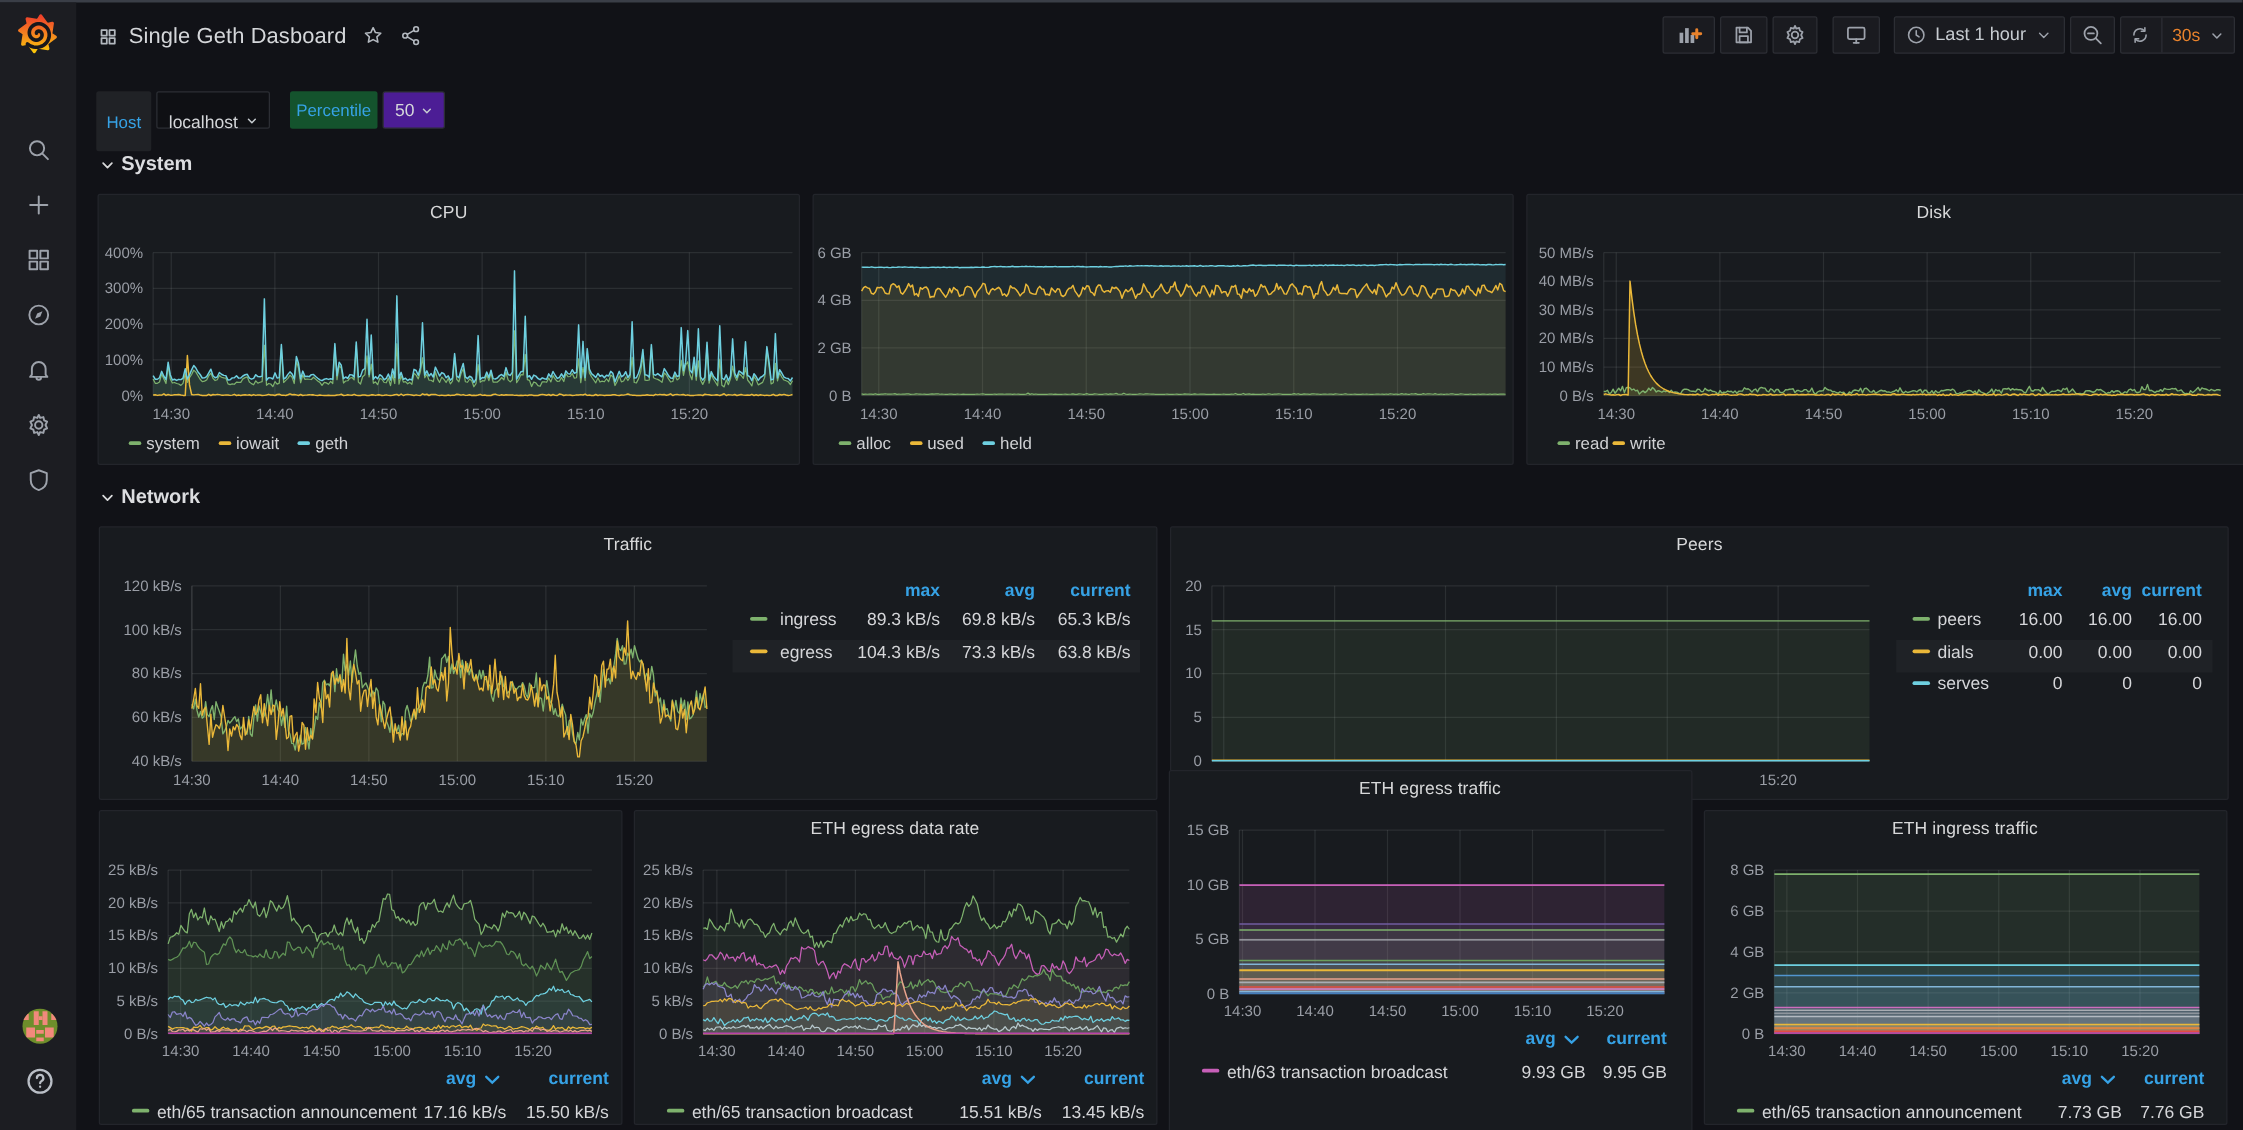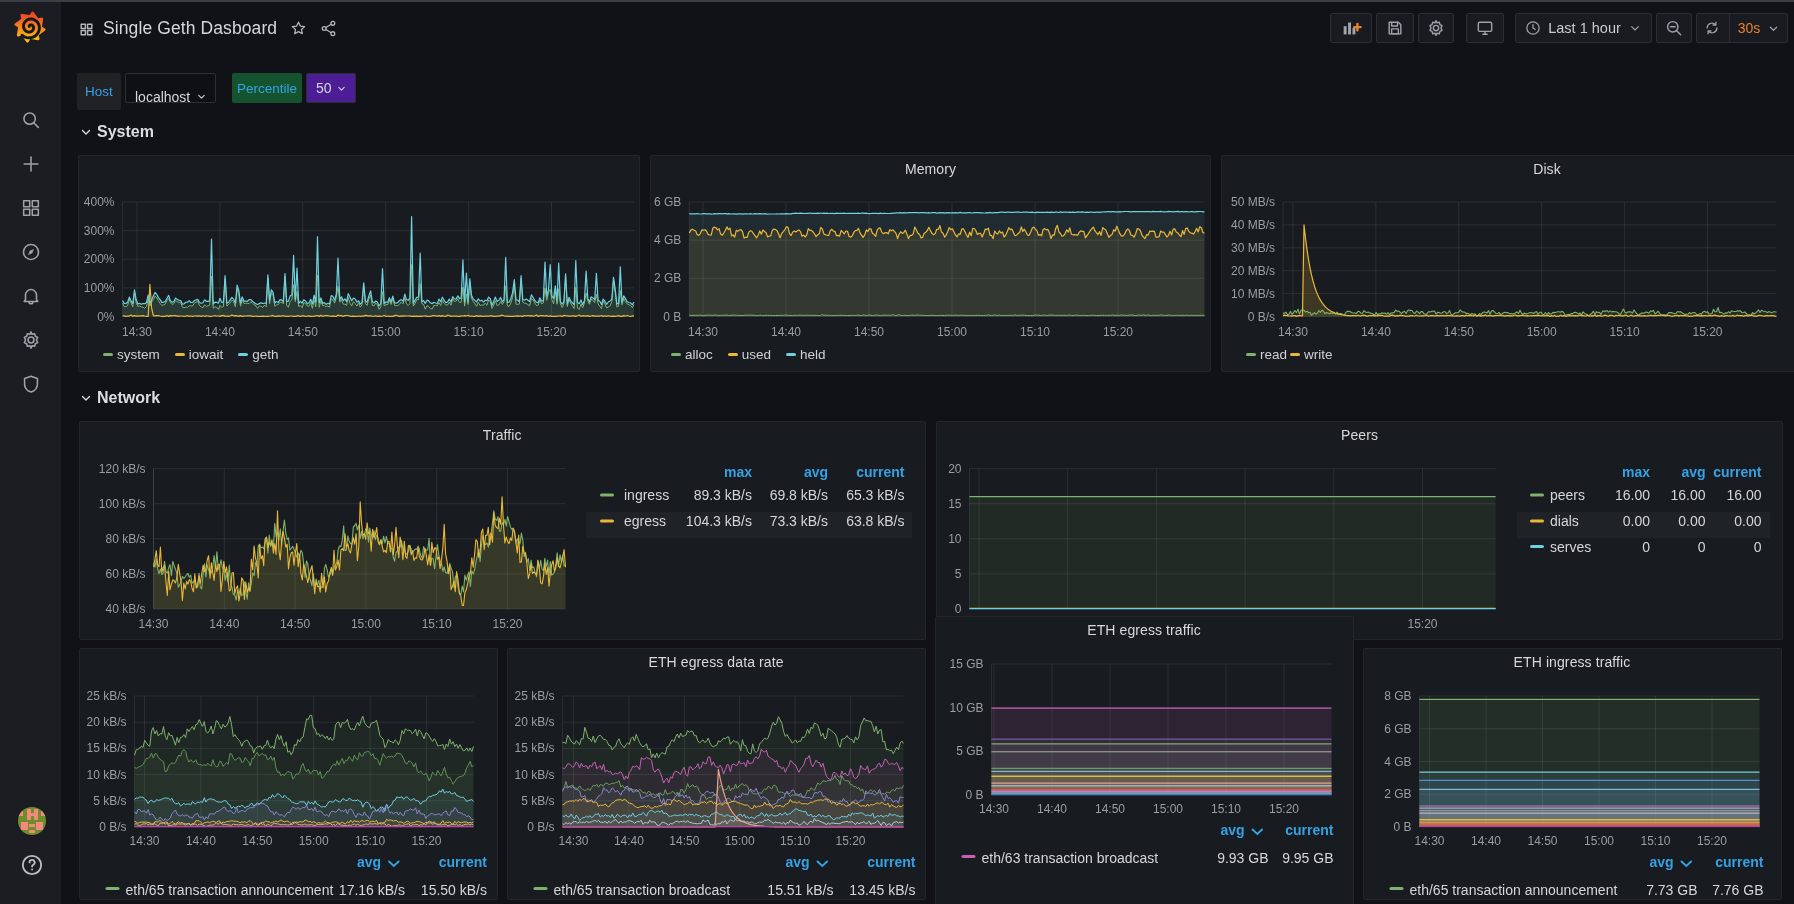--- a/index.html
+++ b/index.html
@@ -204,21 +204,21 @@
       </g>
     </svg>
     <div style="width:1px;height:28px;background:#2c2e34;margin:0 2px"></div>
     <span style="color:#e8822c;font-size:14px;font-weight:500">30s</span>
     <svg width="15" height="15" viewBox="0 0 24 24" style="">
       <g fill="none" stroke="#9da2ab" stroke-width="2.0" stroke-linecap="round" stroke-linejoin="round">
         <path d="M7 10 l5 5 5-5"></path>
       </g>
     </svg>
   </div>
-<div class="abs" style="left:77px;top:73px;width:44px;height:37px;background:#202226;border-radius:2px;
+<div class="abs" style="left:77px;top:73px;width:44px;height:48px;background:#202226;border-radius:2px;
 display:flex;align-items:center;justify-content:center">
     <span style="color:#36a2e5;font-size:13.5px">Host</span>
   </div>
 <div class="abs" style="left:125px;top:73px;width:91px;height:30px;background:#0f1014;border:1px solid #2c2e34;border-radius:2px;
 display:flex;align-items:center;justify-content:space-between;padding:17px 7px 0 9px">
     <span style="color:#d5d7da;font-size:14px">localhost</span>
     <svg width="13" height="13" viewBox="0 0 24 24" style="">
       <g fill="none" stroke="#c7ccd1" stroke-width="2.2" stroke-linecap="round" stroke-linejoin="round">
         <path d="M7 10 l5 5 5-5"></path>
       </g>
@@ -243,20 +243,21 @@
     </svg>
     <span style="color:#dcdde0;font-size:16px;font-weight:600">System</span>
   </div>
 <div class="abs" style="left:79px;top:389px;display:flex;align-items:center;gap:4px">
     <svg width="14" height="14" viewBox="0 0 24 24">
       <path d="M6 9.5 l6 6 6-6" stroke="#d8d9da" stroke-width="2.4" fill="none" stroke-linecap="round" stroke-linejoin="round"></path>
     </svg>
     <span style="color:#dcdde0;font-size:16px;font-weight:600">Network</span>
   </div>
 <div class="panel" style="left:78px;top:155px;width:562px;height:217px">
+    <div class="ptitle">CPU</div>
     <svg width="562" height="217" viewBox="0 0 562 217" style="position:absolute;left:0;top:0">
       <line x1="43.5" y1="46.0" x2="555" y2="46.0" stroke="rgba(216,222,230,0.10)" stroke-width="1"></line>
       <line x1="43.5" y1="74.6" x2="555" y2="74.6" stroke="rgba(216,222,230,0.10)" stroke-width="1"></line>
       <line x1="43.5" y1="103.2" x2="555" y2="103.2" stroke="rgba(216,222,230,0.10)" stroke-width="1"></line>
       <line x1="43.5" y1="131.9" x2="555" y2="131.9" stroke="rgba(216,222,230,0.10)" stroke-width="1"></line>
       <line x1="43.5" y1="160.5" x2="555" y2="160.5" stroke="rgba(216,222,230,0.10)" stroke-width="1"></line>
       <line x1="58.0" y1="46.0" x2="58.0" y2="160.5" stroke="rgba(216,222,230,0.10)" stroke-width="1"></line>
       <text x="58.0" y="179.5" font-size="12" fill="#9a9ea6" text-anchor="middle">14:30</text>
       <line x1="140.9" y1="46.0" x2="140.9" y2="160.5" stroke="rgba(216,222,230,0.10)" stroke-width="1"></line>
       <text x="140.9" y="179.5" font-size="12" fill="#9a9ea6" text-anchor="middle">14:40</text>
@@ -280,21 +281,20 @@
       <polyline points="43.5,160.0 45.2,159.8 46.9,160.3 48.6,160.0 50.3,160.1 52.1,159.1 53.8,160.3 55.5,159.6 57.2,160.1 58.9,160.1 60.6,159.8 62.3,159.8 64.0,159.6 65.7,160.0 67.4,160.3 69.2,160.3 70.9,128.4 72.6,151.9 74.3,159.6 76.0,159.9 77.7,159.7 79.4,159.5 81.1,160.0 82.8,160.4 84.6,160.4 86.3,160.4 88.0,159.5 89.7,160.4 91.4,159.6 93.1,159.9 94.8,159.5 96.5,159.7 98.2,160.1 100.0,160.1 101.7,160.0 103.4,160.0 105.1,160.3 106.8,160.1 108.5,159.5 110.2,160.4 111.9,160.0 113.6,160.4 115.3,160.0 117.1,159.8 118.8,160.1 120.5,159.8 122.2,160.4 123.9,159.7 125.6,160.3 127.3,159.9 129.0,160.0 130.7,160.4 132.5,160.3 134.2,160.0 135.9,159.5 137.6,160.0 139.3,160.0 141.0,160.4 142.7,159.6 144.4,159.4 146.1,160.1 147.9,160.1 149.6,160.4 151.3,159.8 153.0,159.1 154.7,159.8 156.4,159.6 158.1,159.9 159.8,160.4 161.5,159.6 163.2,160.4 165.0,160.1 166.7,160.0 168.4,159.8 170.1,159.9 171.8,159.9 173.5,160.3 175.2,160.4 176.9,160.0 178.6,160.3 180.4,160.4 182.1,160.4 183.8,160.2 185.5,160.4 187.2,160.4 188.9,160.4 190.6,160.0 192.3,159.9 194.0,159.4 195.8,160.4 197.5,160.3 199.2,159.8 200.9,160.1 202.6,160.2 204.3,159.5 206.0,160.2 207.7,160.4 209.4,160.4 211.1,160.0 212.9,160.0 214.6,160.4 216.3,160.4 218.0,159.9 219.7,159.9 221.4,160.3 223.1,159.9 224.8,159.9 226.5,160.4 228.3,160.2 230.0,159.9 231.7,160.3 233.4,160.4 235.1,160.2 236.8,159.8 238.5,159.5 240.2,160.4 241.9,159.2 243.7,160.4 245.4,159.7 247.1,159.6 248.8,159.7 250.5,160.0 252.2,160.4 253.9,159.9 255.6,160.3 257.3,160.4 259.0,159.1 260.8,159.8 262.5,159.4 264.2,160.4 265.9,159.6 267.6,159.5 269.3,159.5 271.0,160.1 272.7,160.4 274.4,160.1 276.2,160.4 277.9,160.4 279.6,160.0 281.3,160.4 283.0,160.1 284.7,160.1 286.4,159.4 288.1,159.6 289.8,160.1 291.6,159.7 293.3,160.3 295.0,160.2 296.7,159.8 298.4,160.4 300.1,160.2 301.8,160.4 303.5,160.0 305.2,159.5 306.9,160.3 308.7,160.0 310.4,160.4 312.1,160.4 313.8,160.4 315.5,159.6 317.2,159.3 318.9,159.9 320.6,160.3 322.3,159.8 324.1,160.2 325.8,159.8 327.5,160.0 329.2,160.0 330.9,159.9 332.6,160.3 334.3,160.2 336.0,160.4 337.7,160.2 339.5,160.4 341.2,160.1 342.9,160.4 344.6,160.0 346.3,159.9 348.0,160.4 349.7,160.3 351.4,160.4 353.1,159.8 354.8,159.5 356.6,159.8 358.3,160.2 360.0,159.6 361.7,160.4 363.4,159.6 365.1,160.3 366.8,160.4 368.5,159.2 370.2,159.5 372.0,160.4 373.7,160.0 375.4,160.1 377.1,160.0 378.8,160.4 380.5,160.3 382.2,159.9 383.9,160.0 385.6,159.7 387.4,160.0 389.1,159.3 390.8,160.3 392.5,160.0 394.2,160.4 395.9,160.4 397.6,159.6 399.3,160.4 401.0,159.9 402.7,160.1 404.5,160.4 406.2,160.2 407.9,160.2 409.6,160.2 411.3,159.8 413.0,159.8 414.7,160.3 416.4,160.4 418.1,160.0 419.9,160.1 421.6,159.7 423.3,159.2 425.0,159.8 426.7,160.1 428.4,160.1 430.1,160.4 431.8,160.4 433.5,160.4 435.3,160.2 437.0,160.2 438.7,159.8 440.4,160.2 442.1,160.1 443.8,160.4 445.5,159.5 447.2,159.9 448.9,159.5 450.6,159.8 452.4,159.6 454.1,160.2 455.8,159.8 457.5,159.1 459.2,160.4 460.9,159.7 462.6,159.5 464.3,159.9 466.0,159.8 467.8,159.6 469.5,160.3 471.2,159.9 472.9,160.4 474.6,160.3 476.3,160.3 478.0,160.1 479.7,160.0 481.4,159.9 483.2,160.4 484.9,159.4 486.6,159.7 488.3,159.8 490.0,160.2 491.7,160.1 493.4,159.9 495.1,159.9 496.8,160.4 498.5,159.8 500.3,159.0 502.0,160.4 503.7,159.7 505.4,159.9 507.1,160.1 508.8,159.6 510.5,160.4 512.2,160.0 513.9,159.6 515.7,160.1 517.4,160.2 519.1,160.0 520.8,160.2 522.5,159.5 524.2,160.4 525.9,159.8 527.6,160.4 529.3,159.8 531.1,160.1 532.8,160.4 534.5,160.1 536.2,160.4 537.9,160.2 539.6,159.5 541.3,160.4 543.0,160.4 544.7,159.6 546.4,160.0 548.2,159.5 549.9,160.0 551.6,160.4 553.3,160.1 555.0,159.6" fill="none" stroke="#EAB839" stroke-width="1.2" stroke-opacity="1.0" stroke-linejoin="round"></polyline>
       <polyline points="43.5,144.5 45.2,147.4 46.9,147.4 48.6,146.2 50.3,141.1 52.1,145.0 53.8,147.6 55.5,133.8 57.2,143.8 58.9,148.0 60.6,147.4 62.3,148.3 64.0,147.5 65.7,147.7 67.4,146.6 69.2,139.0 70.9,147.3 72.6,143.9 74.3,139.9 76.0,136.4 77.7,138.4 79.4,141.6 81.1,143.6 82.8,146.4 84.6,146.3 86.3,145.3 88.0,142.3 89.7,139.4 91.4,144.6 93.1,146.2 94.8,145.6 96.5,142.0 98.2,143.4 100.0,144.3 101.7,144.5 103.4,148.1 105.1,147.8 106.8,146.3 108.5,146.2 110.2,144.6 111.9,146.5 113.6,146.4 115.3,144.8 117.1,143.8 118.8,143.4 120.5,146.5 122.2,147.3 123.9,146.7 125.6,143.8 127.3,145.3 129.0,145.4 130.7,144.9 132.5,83.1 134.2,148.2 135.9,146.2 137.6,146.3 139.3,147.2 141.0,142.3 142.7,146.4 144.4,146.1 146.1,119.6 147.9,147.2 149.6,146.2 151.3,143.5 153.0,141.5 154.7,143.2 156.4,147.2 158.1,129.2 159.8,134.6 161.5,147.1 163.2,140.9 165.0,145.3 166.7,145.0 168.4,145.3 170.1,143.7 171.8,143.6 173.5,145.2 175.2,146.6 176.9,147.9 178.6,148.5 180.4,147.4 182.1,146.9 183.8,147.5 185.5,147.0 187.2,147.4 188.9,118.9 190.6,144.5 192.3,133.8 194.0,136.2 195.8,146.9 197.5,145.6 199.2,146.6 200.9,143.7 202.6,143.9 204.3,145.6 206.0,117.6 207.7,145.6 209.4,145.1 211.1,140.1 212.9,138.8 214.6,99.4 216.3,143.5 218.0,112.0 219.7,147.4 221.4,145.3 223.1,147.0 224.8,143.8 226.5,144.9 228.3,147.8 230.0,146.7 231.7,143.2 233.4,148.0 235.1,139.2 236.8,146.1 238.5,80.7 240.2,146.7 241.9,141.9 243.7,147.5 245.4,146.6 247.1,148.4 248.8,147.3 250.5,148.0 252.2,139.5 253.9,140.4 255.6,144.2 257.3,138.1 259.0,102.2 260.8,144.1 262.5,140.7 264.2,144.8 265.9,142.9 267.6,145.6 269.3,137.7 271.0,141.2 272.7,144.8 274.4,142.1 276.2,143.0 277.9,146.1 279.6,144.7 281.3,148.2 283.0,146.4 284.7,126.9 286.4,144.9 288.1,146.2 289.8,140.2 291.6,134.8 293.3,145.5 295.0,146.9 296.7,145.0 298.4,146.0 300.1,150.0 301.8,147.3 303.5,112.5 305.2,147.5 306.9,146.0 308.7,146.2 310.4,141.7 312.1,146.0 313.8,140.2 315.5,146.9 317.2,147.2 318.9,146.4 320.6,144.5 322.3,143.6 324.1,145.2 325.8,138.1 327.5,143.6 329.2,144.3 330.9,141.8 332.6,60.7 334.3,147.3 336.0,144.4 337.7,141.4 339.5,141.0 341.2,97.0 342.9,145.7 344.6,144.6 346.3,147.4 348.0,144.1 349.7,144.9 351.4,146.8 353.1,147.7 354.8,146.3 356.6,147.0 358.3,147.4 360.0,143.1 361.7,145.7 363.4,141.2 365.1,144.2 366.8,146.7 368.5,146.0 370.2,143.1 372.0,146.0 373.7,140.7 375.4,142.9 377.1,143.2 378.8,139.8 380.5,142.6 382.2,141.9 383.9,103.9 385.6,146.1 387.4,117.1 389.1,145.9 390.8,122.9 392.5,139.3 394.2,142.9 395.9,144.3 397.6,146.0 399.3,142.8 401.0,145.0 402.7,144.2 404.5,146.1 406.2,144.2 407.9,144.8 409.6,141.1 411.3,142.7 413.0,149.5 414.7,145.2 416.4,141.1 418.1,145.4 419.9,144.3 421.6,141.4 423.3,146.0 425.0,143.6 426.7,101.4 428.4,146.5 430.1,146.2 431.8,142.6 433.5,136.8 435.3,123.6 437.0,143.8 438.7,144.2 440.4,145.7 442.1,119.7 443.8,143.5 445.5,144.2 447.2,142.9 448.9,144.3 450.6,145.5 452.4,138.9 454.1,141.5 455.8,144.5 457.5,146.4 459.2,146.7 460.9,141.7 462.6,145.2 464.3,144.6 466.0,106.1 467.8,140.6 469.5,133.7 471.2,108.5 472.9,140.1 474.6,142.3 476.3,129.8 478.0,144.9 479.7,107.0 481.4,145.5 483.2,148.1 484.9,145.7 486.6,117.8 488.3,148.1 490.0,141.3 491.7,144.9 493.4,147.0 495.1,148.5 496.8,104.6 498.5,146.4 500.3,147.7 502.0,143.9 503.7,148.6 505.4,144.7 507.1,115.1 508.8,142.4 510.5,146.0 512.2,140.8 513.9,141.9 515.7,143.5 517.4,117.4 519.1,144.4 520.8,145.3 522.5,148.5 524.2,143.0 525.9,145.2 527.6,148.3 529.3,146.0 531.1,144.9 532.8,143.2 534.5,121.3 536.2,133.4 537.9,147.9 539.6,147.4 541.3,110.9 543.0,146.3 544.7,139.8 546.4,142.4 548.2,145.7 549.9,146.5 551.6,146.8 553.3,148.7 555.0,146.0" fill="none" stroke="#6ED0E0" stroke-width="1.2" stroke-opacity="1.0" stroke-linejoin="round"></polyline>
     </svg>
   </div>
 <div style="position:absolute;left:103px;top:347px;display:flex;gap:15px;align-items:center;font-size:13.5px;color:#d0d1d4;font-style:normal;white-space:nowrap">
     <span style="display:inline-flex;align-items:center"><i style="display:inline-block;width:10px;height:3px;border-radius:1.5px;background:#7EB26D;margin-right:4px"></i>system</span>
     <span style="display:inline-flex;align-items:center"><i style="display:inline-block;width:10px;height:3px;border-radius:1.5px;background:#EAB839;margin-right:4px"></i>iowait</span>
     <span style="display:inline-flex;align-items:center"><i style="display:inline-block;width:10px;height:3px;border-radius:1.5px;background:#6ED0E0;margin-right:4px"></i>geth</span>
   </div>
 <div class="panel" style="left:650px;top:155px;width:561px;height:217px">
-    <div class="ptitle">Memory</div>
     <svg width="561" height="217" viewBox="0 0 561 217" style="position:absolute;left:0;top:0">
       <line x1="38.3" y1="46.0" x2="553.5" y2="46.0" stroke="rgba(216,222,230,0.10)" stroke-width="1"></line>
       <line x1="38.3" y1="84.2" x2="553.5" y2="84.2" stroke="rgba(216,222,230,0.10)" stroke-width="1"></line>
       <line x1="38.3" y1="122.3" x2="553.5" y2="122.3" stroke="rgba(216,222,230,0.10)" stroke-width="1"></line>
       <line x1="38.3" y1="160.5" x2="553.5" y2="160.5" stroke="rgba(216,222,230,0.10)" stroke-width="1"></line>
       <line x1="52.0" y1="46.0" x2="52.0" y2="160.5" stroke="rgba(216,222,230,0.10)" stroke-width="1"></line>
       <text x="52.0" y="179.5" font-size="12" fill="#9a9ea6" text-anchor="middle">14:30</text>
       <line x1="135.0" y1="46.0" x2="135.0" y2="160.5" stroke="rgba(216,222,230,0.10)" stroke-width="1"></line>
       <text x="135.0" y="179.5" font-size="12" fill="#9a9ea6" text-anchor="middle">14:40</text>
       <line x1="218.0" y1="46.0" x2="218.0" y2="160.5" stroke="rgba(216,222,230,0.10)" stroke-width="1"></line>

